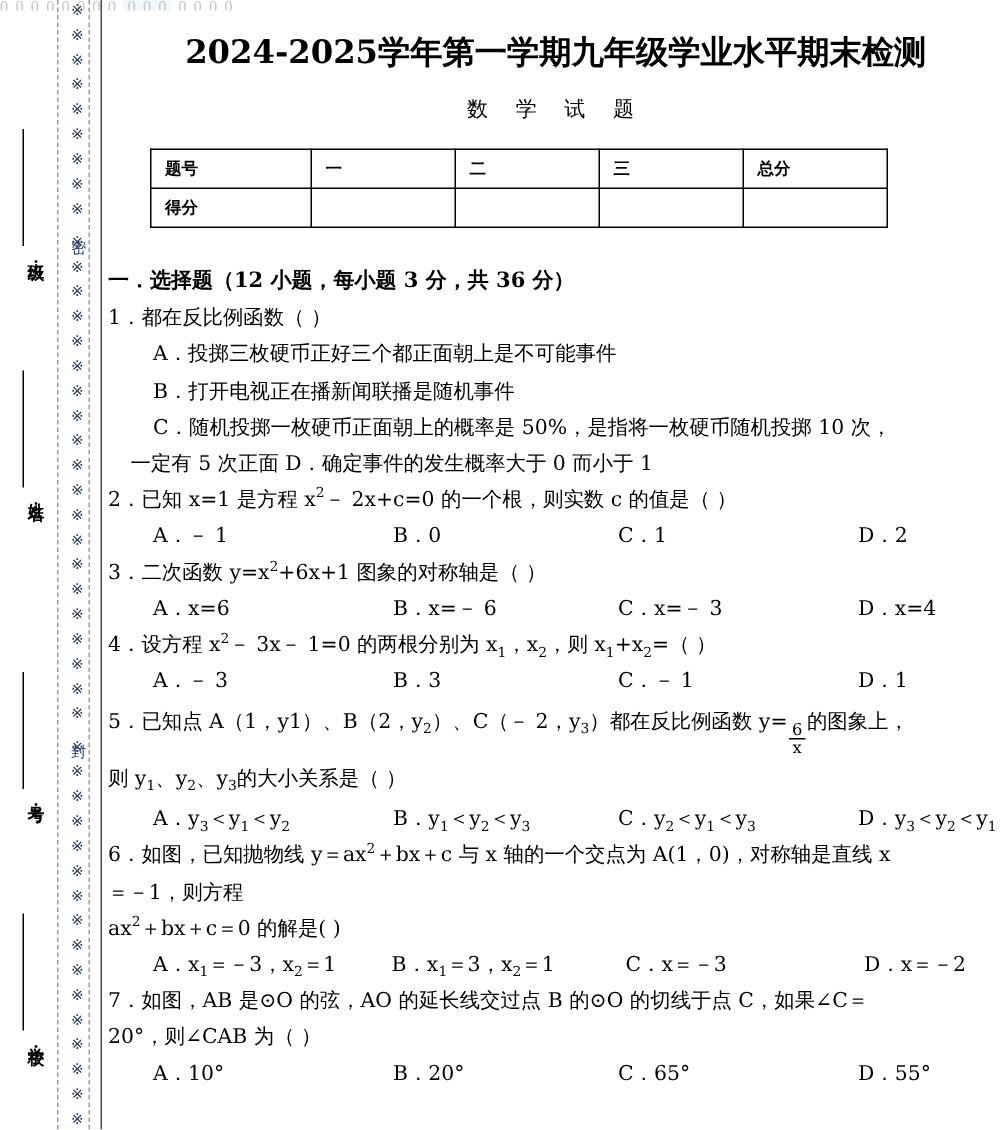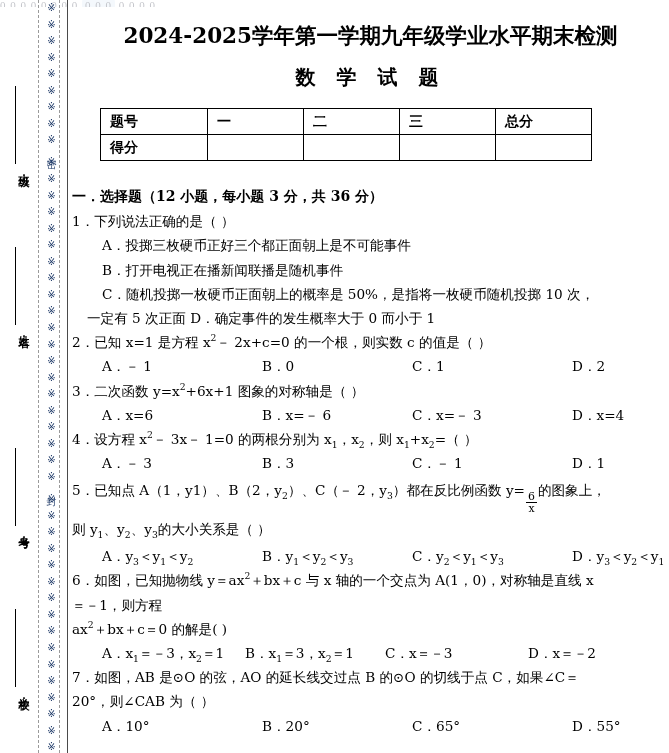--- a/index.html
+++ b/index.html
@@ -129,39 +129,39 @@
     font-weight: bold;
     font-size: 21.5px;
     line-height: 28px;
     letter-spacing: 0px;
     white-space: nowrap;
   }
   .doc-subtitle {
     margin: 14px 0 0 0;
     text-align: center;
     font-family: "DejaVu Serif", "Liberation Serif", serif;
-    font-weight: bold;
-    font-size: 20px;
+    font-weight: normal;
+    font-size: 14px;
     letter-spacing: 7px;
   }
 
   
   table.score-table {
     margin: 17px 0 0 28px;
     border-collapse: collapse;
     width: 443px;
     table-layout: fixed;
   }
   table.score-table td {
     border: 1px solid #000;
     height: 23px;
     padding: 1px 0 1px 9px;
     font-family: "DejaVu Sans", "Liberation Sans", sans-serif;
     font-weight: bold;
-    font-size: 14px;
+    font-size: 11px;
     vertical-align: middle;
   }
   table.score-table td.c0 { width: 97px; }
   table.score-table td.cx { width: 86px; }
 
   
   .qwrap {
     margin: 23px 0 10px 0;
     font-family: "DejaVu Serif", "Liberation Serif", serif;
     font-size: 13.6px;
@@ -177,20 +177,21 @@
   .indent2 { padding-left: 30px; }
 
   
   .opts {
     display: grid;
     grid-template-columns: 160px 150px 160px 127px;
     padding-left: 30px;
   }
   .opts.narrow {
     grid-template-columns: 143px 140px 143px 120px;
+    gap: 16px;
   }
   .opt { white-space: nowrap; }
 
   sup, sub {
     font-size: 0.68em;
     line-height: 0;
   }
 
   
   .frac {
@@ -257,21 +258,21 @@
         <td class="cx"></td>
         <td class="cx"></td>
       </tr>
     </tbody>
       </table>
 
     <div class="qwrap">
 
       <div class="sec-head">一．选择题（12 小题，每小题 3 分，共 36 分）</div>
 
-      <div class="qline"><span>1．</span><span>下列说法正确的是（      ）</span></div>
+      <div class="qline"><span>1．</span><span>都在反比例函数（      ）</span></div>
       <div class="qline indent2">A．投掷三枚硬币正好三个都正面朝上是不可能事件</div>
       <div class="qline indent2">B．打开电视正在播新闻联播是随机事件</div>
       <div class="qline indent2">C．随机投掷一枚硬币正面朝上的概率是 50%，是指将一枚硬币随机投掷 10 次，</div>
       <div class="qline indent1">一定有 5 次正面  D．确定事件的发生概率大于 0 而小于 1</div>
 
       <div class="qline"><span>2．</span><span>已知 x=1 是方程 x</span><sup>2</sup><span>－ 2x+c=0 的一个根，则实数 c 的值是（      ）</span></div>
       <div class="opts">
         <span class="opt">A．－ 1</span>
         <span class="opt">B．0</span>
         <span class="opt">C．1</span>

